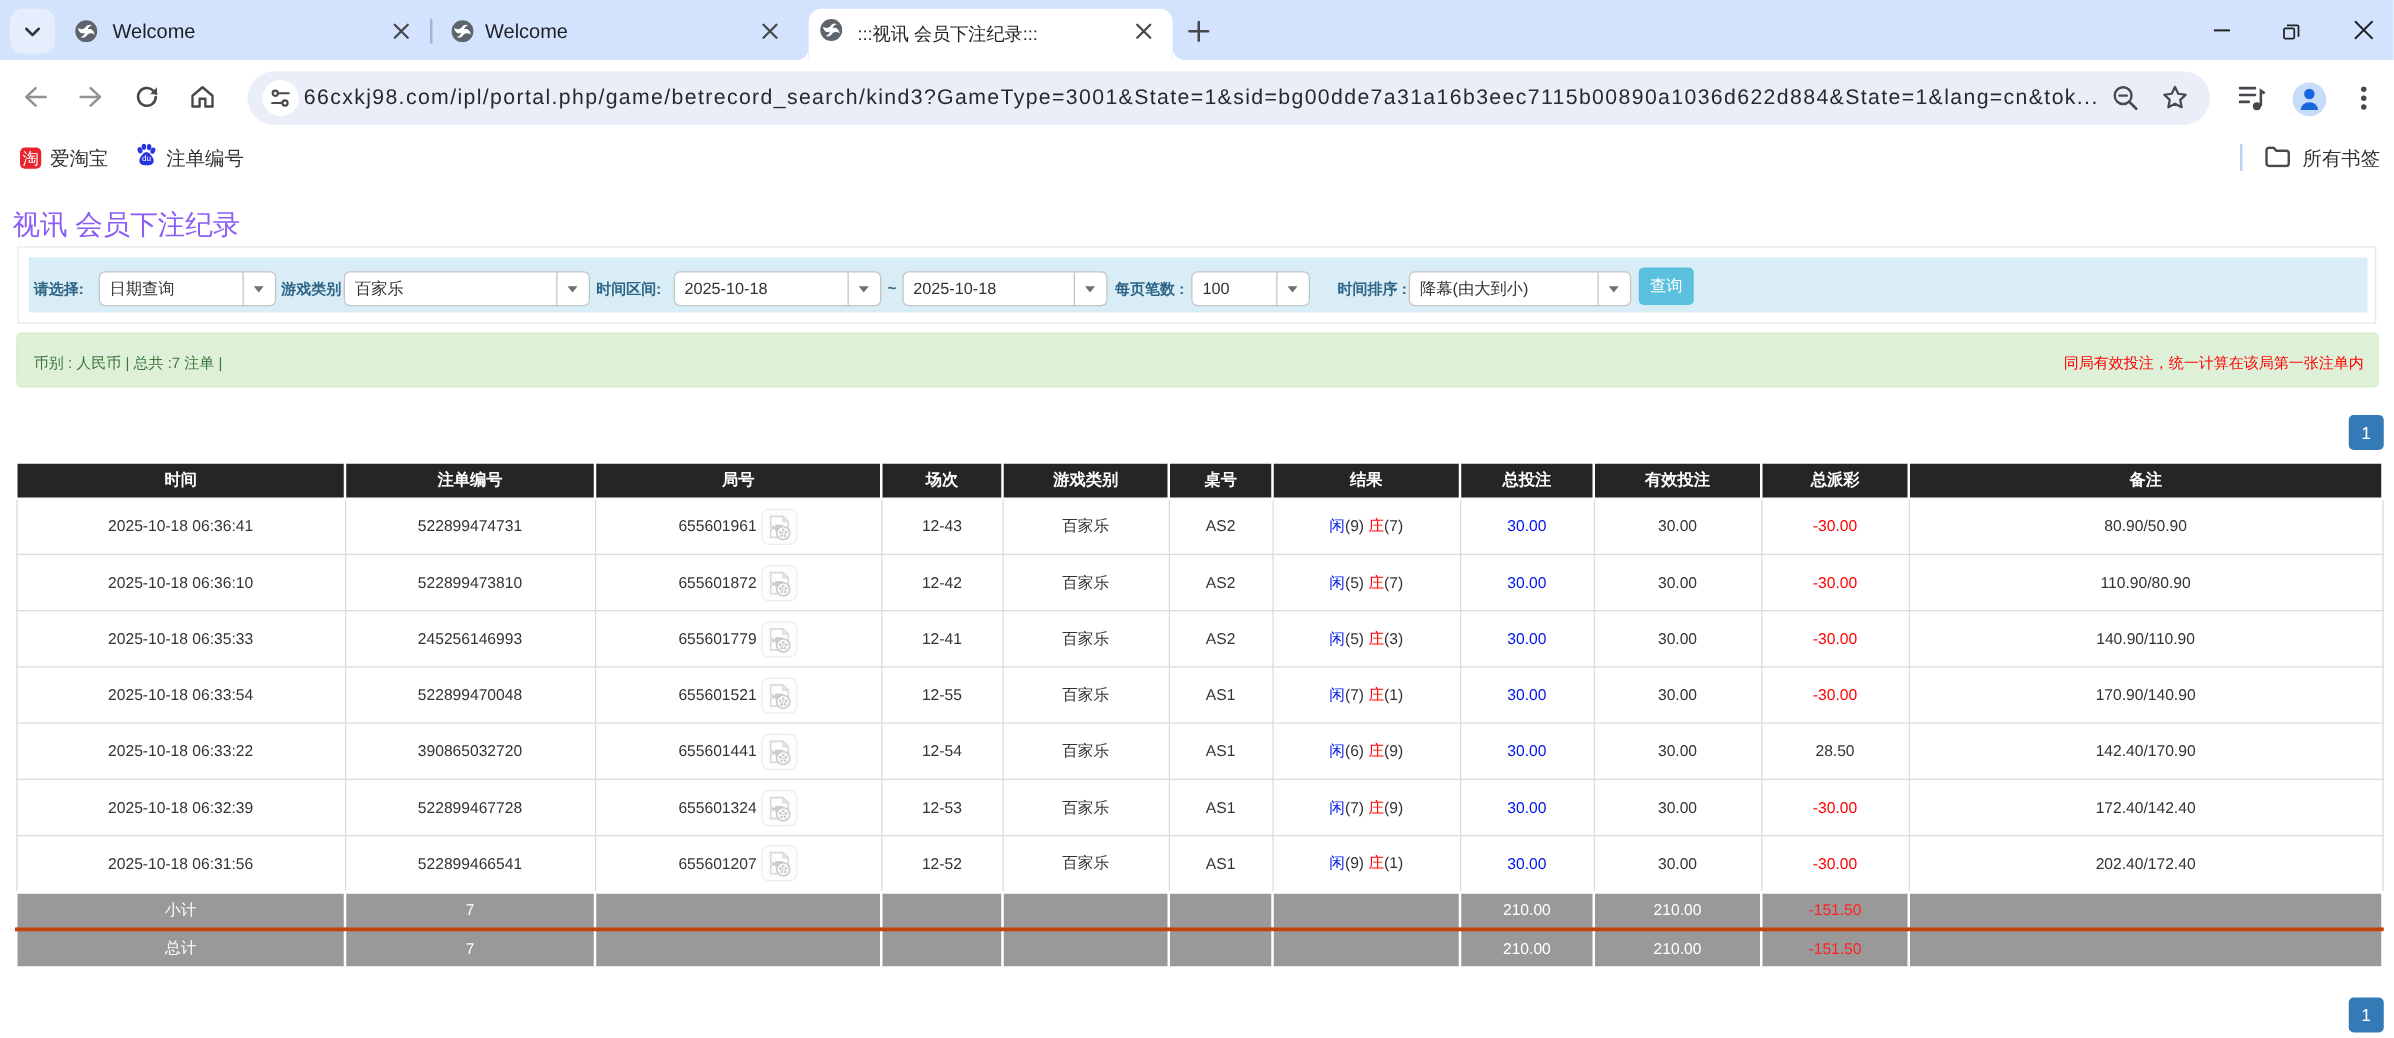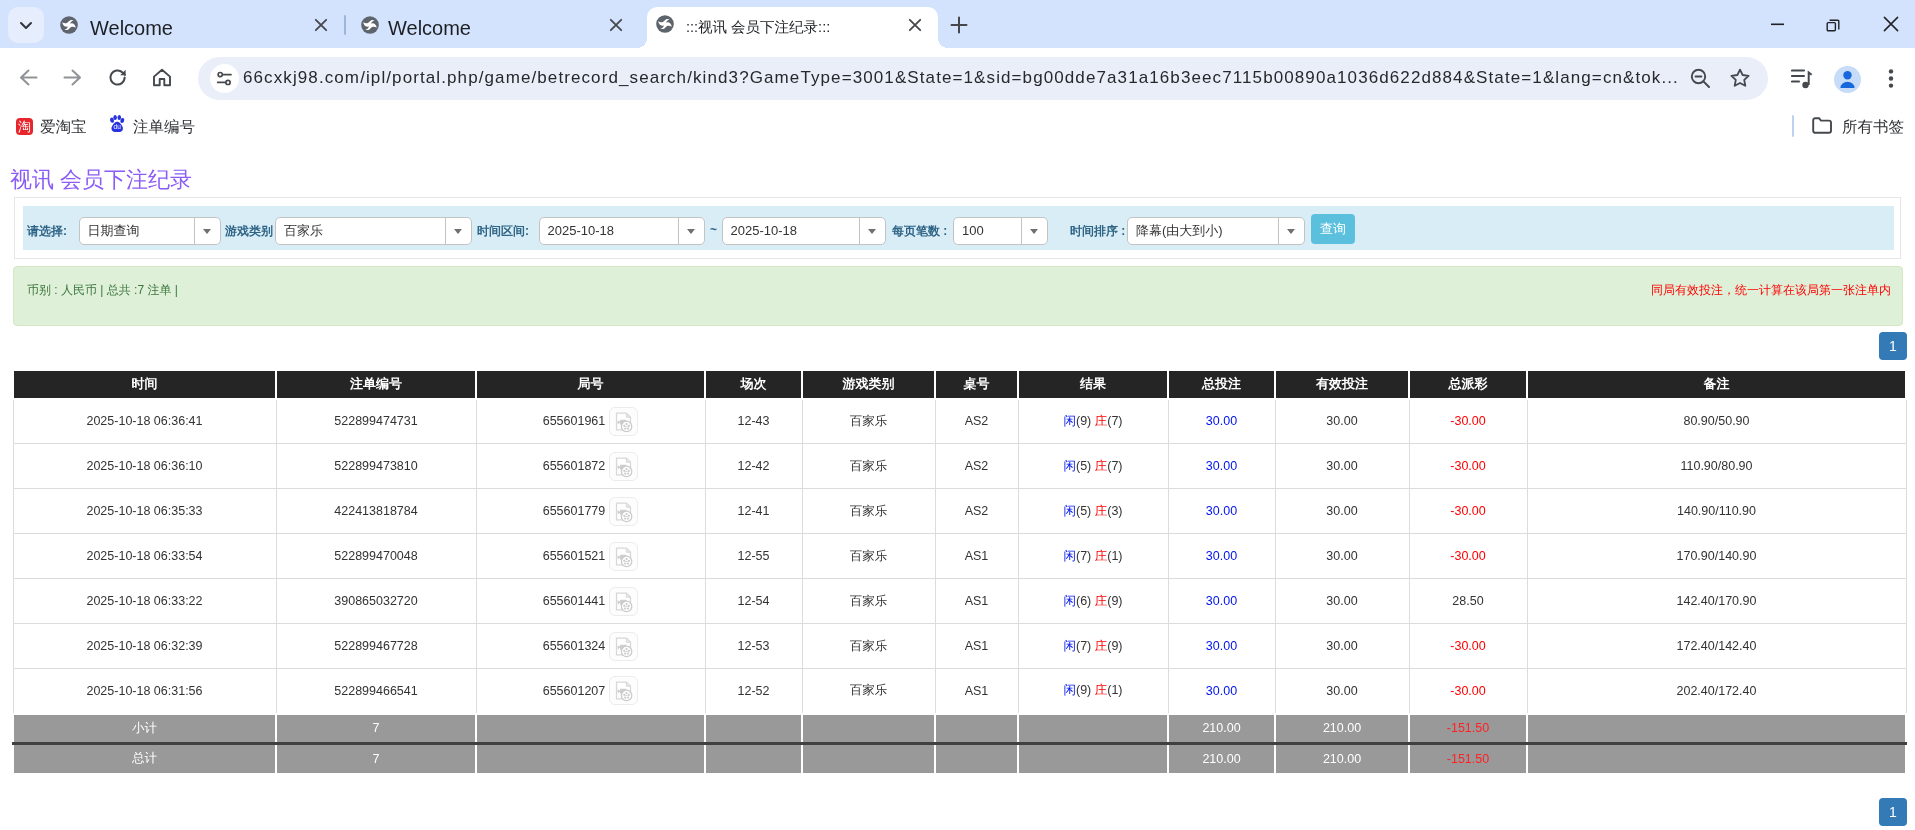--- a/index.html
+++ b/index.html
@@ -2,21 +2,21 @@
 <html><head><meta charset="utf-8"><title>:::视讯 会员下注纪录:::</title>
 <style>
 *{margin:0;padding:0;box-sizing:border-box}
 html,body{width:1915px;height:830px;overflow:hidden;background:#fff;
  font-family:"Liberation Sans",sans-serif;}
 .abs{position:absolute}
 #stage{position:relative;width:1915px;height:830px;background:#fff}
 
 #tabstrip{position:absolute;left:0;top:0;width:1915px;height:48px;background:#d3e3fd}
 .tsearch{position:absolute;left:8px;top:7px;width:36px;height:36px;border-radius:10px;background:#e6edfc}
-.tabtxt{position:absolute;top:17px;font-size:20px;color:#1d1f23;white-space:nowrap}
+.tabtxt{position:absolute;top:17px;font-size:16px;color:#1d1f23;white-space:nowrap}
 .activetab{position:absolute;left:647px;top:7px;width:291px;height:41px;background:#fff;border-radius:10px 10px 0 0}
 .curve{position:absolute;bottom:0;width:10px;height:10px;background:#fff}
 .curve.l{left:-10px;-webkit-mask:radial-gradient(circle 10px at 0 0,transparent 10px,#000 10px);mask:radial-gradient(circle 10px at 0 0,transparent 10px,#000 10px)}
 .curve.r{right:-10px;-webkit-mask:radial-gradient(circle 10px at 10px 0,transparent 10px,#000 10px);mask:radial-gradient(circle 10px at 10px 0,transparent 10px,#000 10px)}
 .tsep{position:absolute;left:344px;top:15px;width:2px;height:20px;background:#9fb6da;border-radius:1px}
 
 #toolbar{position:absolute;left:0;top:48px;width:1915px;height:57px;background:#fff}
 #urlpill{position:absolute;left:198px;top:9px;width:1570px;height:43px;border-radius:22px;background:#e9eef9}
 #sicirc{position:absolute;left:12px;top:7px;width:29px;height:29px;border-radius:50%;background:#fff}
 #urltext{position:absolute;left:45px;top:11px;font-size:17px;letter-spacing:1.1px;color:#26282c;white-space:nowrap}
@@ -28,30 +28,30 @@
 
 #ptitle{position:absolute;left:10px;top:165px;font-size:22px;color:#8b5cf6}
 #fpanel{position:absolute;left:14px;top:197px;width:1887px;height:62px;border:1px solid #e7e7e7;background:#fff}
 #fbar{position:absolute;left:8px;top:8px;width:1871px;height:44px;background:#d9edf7;border-radius:0}
 .flab{position:absolute;top:17px;font-size:12px;font-weight:bold;color:#2e6485;white-space:nowrap}
 .combo{position:absolute;top:11px;height:28px;background:#fff;border:1px solid #c3c3c3;border-radius:5px;display:flex}
 .combo .ctext{font-size:13px;color:#333;line-height:26px;padding-left:8px;white-space:nowrap;flex:1}
 .combo .carr{width:26px;border-left:1px solid #c3c3c3;position:relative}
 .combo .carr:after{content:"";position:absolute;left:50%;top:50%;margin:-2px 0 0 -4.5px;border:4.5px solid transparent;border-top:5.5px solid #6e7072;border-bottom:none}
 #qbtn{position:absolute;left:1288px;top:8px;width:44px;height:30px;background:#5bc0de;border-radius:4px;color:#fff;font-size:13px;text-align:center;line-height:30px}
-#gbar{position:absolute;left:13px;top:266px;width:1890px;height:60px;background:#dff0d8;border:1px solid #d6e9c6;border-radius:4px;color:#3c763d;font-size:12px}
+#gbar{position:absolute;left:13px;top:266px;width:1890px;height:44px;background:#dff0d8;border:1px solid #d6e9c6;border-radius:4px;color:#3c763d;font-size:12px}
 #gbar .r{position:absolute;right:11px;top:15px;color:#f00}
 #gbar .l{position:absolute;left:13px;top:15px;font-size:12px}
 .pag{position:absolute;width:28px;height:28px;background:#337ab7;border-radius:4px;color:#fff;font-size:14px;text-align:center;line-height:28px}
 
 #btable{position:absolute;left:12px;top:368.5px;border-collapse:collapse;table-layout:fixed;width:1893px;font-size:12.5px;color:#333}
 #btable th{background:#252525;color:#fff;font-weight:bold;border:2px solid #fff;height:29px;padding:0;font-size:13px}
 #btable td{border:1px solid #dcdcdc;text-align:center;height:45px;padding:0}
 #btable tr.sub td{background:#999;color:#fff;border:2px solid #fff;height:30px}
-#btable tr.sub.tot td{border-top:3px solid #404040}
+#btable tr.sub.tot td{border-top:3px solid #c2410c}
 .blu{color:#0014ed}.red{color:#f00}
 .vicon{width:29px;height:29px;border:1px solid #ececec;border-radius:6px;background:#fdfdfd;vertical-align:middle;margin-left:4px}
 .gcell{display:flex;align-items:center;justify-content:center}
 svg{display:block}
 .icoabs{position:absolute}
 </style></head>
 <body>
 <div id="stage">
 <div id="tabstrip">
 <div class="tsearch"></div>
@@ -287,21 +287,21 @@
           <td>百家乐</td>
           <td>AS2</td>
           <td><span class="blu">闲</span>(5) <span class="red">庄</span>(7)</td>
           <td><span class="blu">30.00</span></td>
           <td>30.00</td>
           <td><span class="red">-30.00</span></td>
           <td>110.90/80.90</td>
         </tr>
         <tr>
           <td>2025-10-18 06:35:33</td>
-          <td>422413818784</td>
+          <td>245256146993</td>
           <td>
             <div class="gcell">655601779<svg class="vicon" viewBox="0 0 29 29">
                 <path d="M7 5.5 H17.5 L22 10 V23.5 H7 Z" fill="#fff" stroke="#d8d8d8" stroke-width="1.4"></path>
                 <path d="M17.5 5.5 V10 H22 Z" fill="#e8e8e8" stroke="#d8d8d8" stroke-width="1"></path>
                 <path d="M8.2 13.2 l2.6 1.5 V12.6 h6.8 v5.4 h-6.8 v-2.1 l-2.6 1.5 Z" fill="#cdcdcd"></path>
                 <circle cx="17.8" cy="19.8" r="5.6" fill="#fff" stroke="#cbcbcb" stroke-width="1.4"></circle>
                 <circle cx="17.8" cy="17.2" r="1.2" fill="#cbcbcb"></circle>
                 <circle cx="15.3" cy="19.1" r="1.2" fill="#cbcbcb"></circle>
                 <circle cx="20.3" cy="19.1" r="1.2" fill="#cbcbcb"></circle>
                 <circle cx="16.3" cy="22.1" r="1.2" fill="#cbcbcb"></circle>

